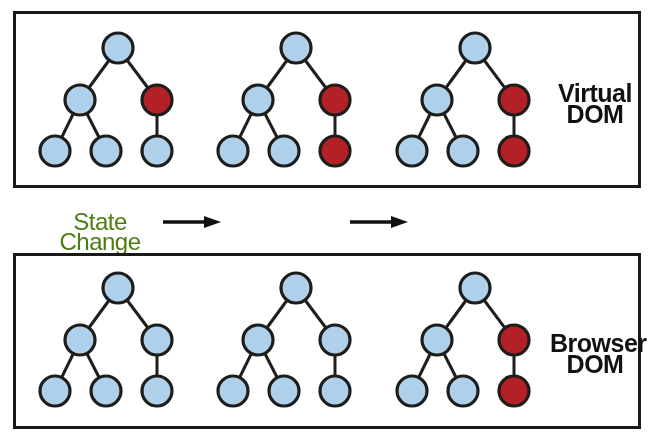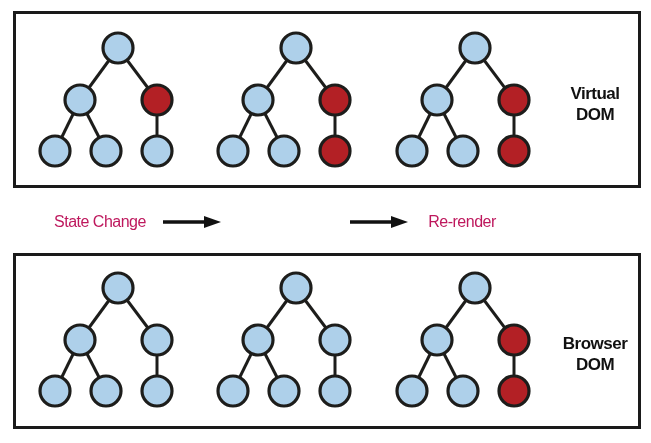--- a/index.html
+++ b/index.html
@@ -20,44 +20,44 @@
   }
   .panel.top    { top: 11px;  height: 171px; }
   .panel.bottom { top: 253px; height: 170px; }
   .panel svg { position: absolute; left: 0; top: 0; display: block; }
   .panel-label {
     position: absolute;
     left: 534px;
     width: 90px;
     text-align: center;
     font-weight: bold;
-    font-size: 17px;
+    font-size: 25px;
     line-height: 21px;
     letter-spacing: -0.5px;
     color: #111111;
     white-space: pre-line;
   }
   .panel.top    .panel-label { top: 69px; }
   .panel.bottom .panel-label { top: 77px; }
   .flow {
     position: absolute;
     left: 0;
     top: 205px;
     width: 651px;
     height: 36px;
   }
   .flow-step {
     position: absolute;
     top: 7px;
     width: 120px;
     text-align: center;
-    font-size: 16px;
+    font-size: 24px;
     line-height: 20px;
     letter-spacing: -0.5px;
-    color: #be185d;
+    color: #4d7c0f;
   }
   .flow-step.s0 { left: 40px; }
   .flow-step.s1 { left: 225px; }
   .flow-step.s2 { left: 402px; }
   .flow-arrow { position: absolute; top: 10px; }
   .flow-arrow.a0 { left: 163px; }
   .flow-arrow.a1 { left: 350px; }
 </style>
 </head>
 <body>
@@ -107,21 +107,20 @@
   <div class="flow">
     <span class="flow-step s0">State Change</span>
     <svg class="flow-arrow a0" width="58" height="14" viewBox="0 0 58 14">
       <line x1="0" y1="7" x2="43" y2="7" stroke="#111111" stroke-width="3.4"></line>
       <polygon points="41,1 58,7 41,13" fill="#111111"></polygon>
     </svg>
     <svg class="flow-arrow a1" width="58" height="14" viewBox="0 0 58 14">
       <line x1="0" y1="7" x2="43" y2="7" stroke="#111111" stroke-width="3.4"></line>
       <polygon points="41,1 58,7 41,13" fill="#111111"></polygon>
     </svg>
-    <span class="flow-step s2">Re-render</span>
   </div>
 
   <div class="panel bottom">
     <svg width="622" height="170" viewBox="0 0 622 170">
         <line x1="102" y1="32" x2="64" y2="84" stroke="#1d1d1b" stroke-width="3"></line>
         <line x1="102" y1="32" x2="141" y2="84" stroke="#1d1d1b" stroke-width="3"></line>
         <line x1="64" y1="84" x2="39" y2="135" stroke="#1d1d1b" stroke-width="3"></line>
         <line x1="64" y1="84" x2="90" y2="135" stroke="#1d1d1b" stroke-width="3"></line>
         <line x1="141" y1="84" x2="141" y2="135" stroke="#1d1d1b" stroke-width="3"></line>
         <circle cx="102" cy="32" r="15" fill="#aed0ea" stroke="#1d1d1b" stroke-width="3.2"></circle>

